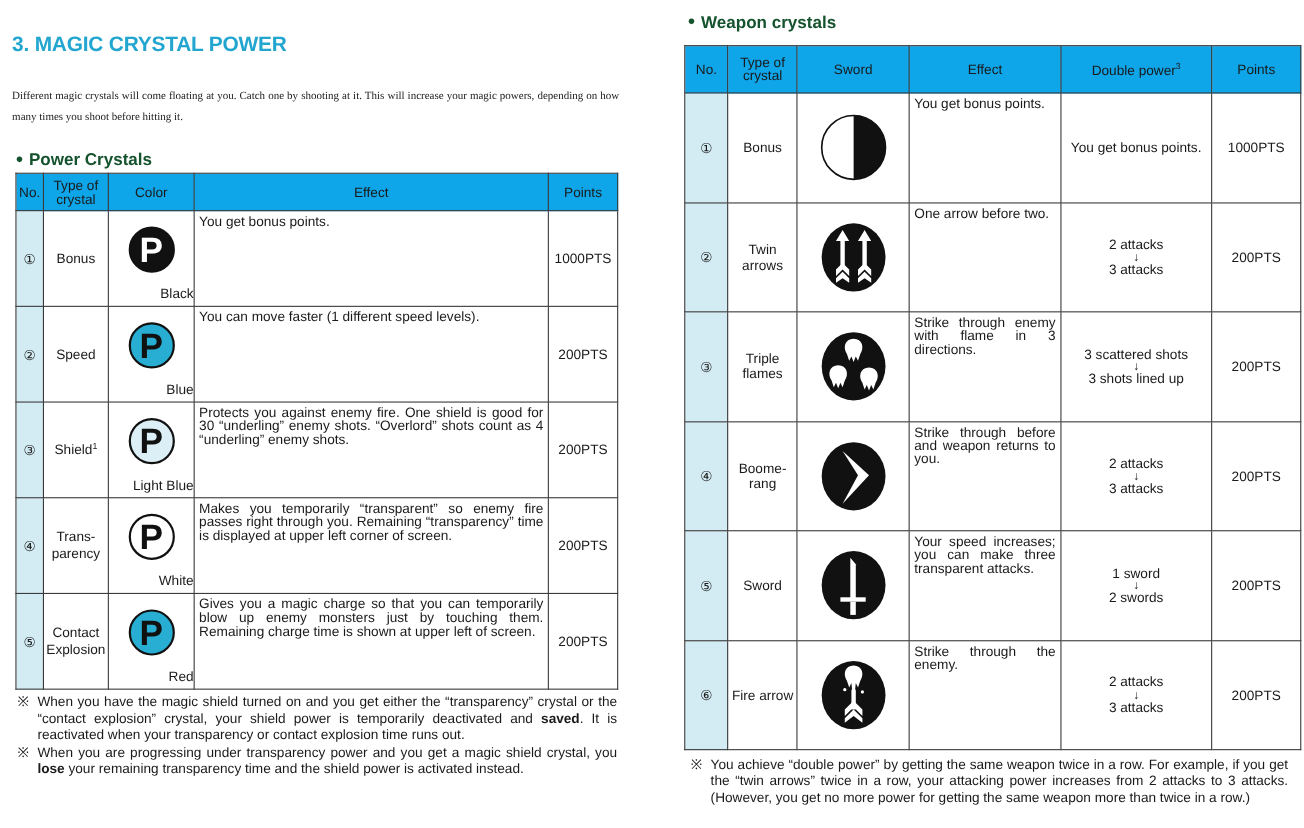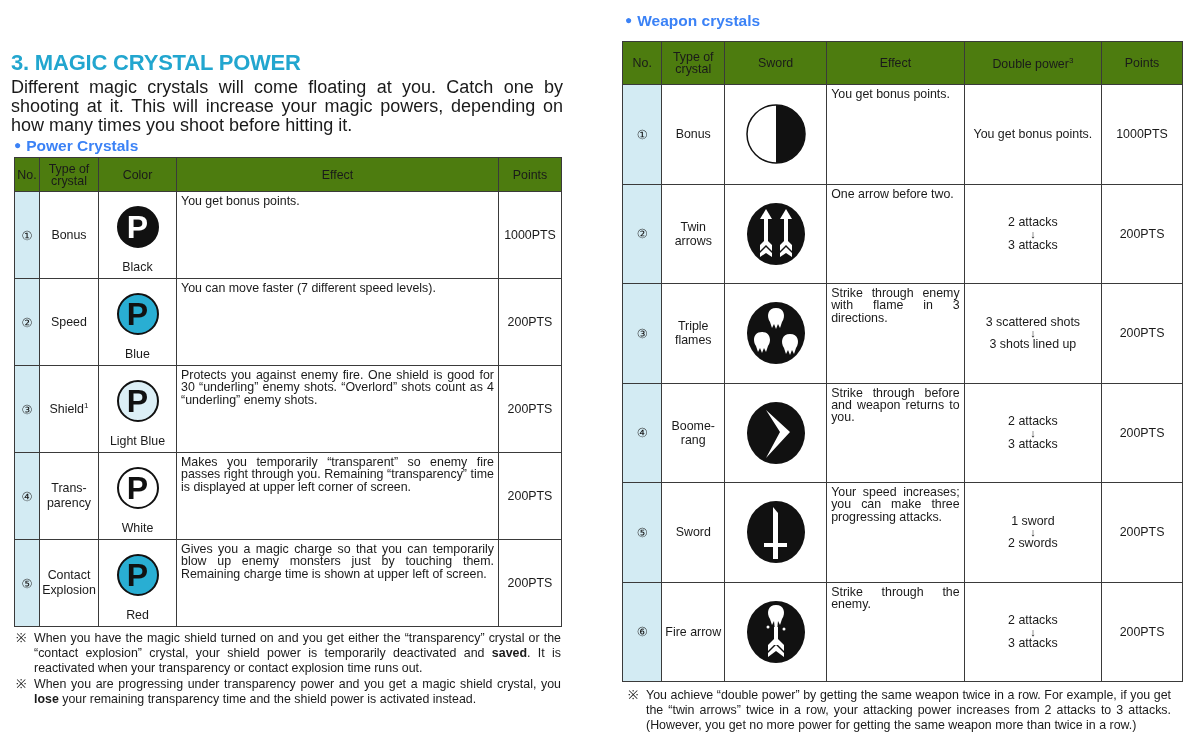--- a/index.html
+++ b/index.html
@@ -5,58 +5,58 @@
   html, body { margin: 0; padding: 0; }
   body {
     width: 1185px; height: 753px; background: #ffffff; position: relative; overflow: hidden;
     font-family: "Liberation Sans", sans-serif; color: #1a1a1a;
   }
   .page { position: absolute; top: 0; }
   #left { left: 0; width: 570px; }
   #right { left: 612px; width: 573px; }
 
   .title {
-    position: absolute; left: 11px; top: 50px; margin: 0;
-    font-size: 22px; font-weight: bold; color: #22a6cf; letter-spacing: -0.2px;
+    position: absolute; left: 11px; top: 30px; margin: 0;
+    font-size: 19px; font-weight: bold; color: #22a6cf; letter-spacing: -0.2px;
   }
   .intro {
     position: absolute; left: 11px; top: 78px; width: 552px; margin: 0;
-    font-size: 18px; line-height: 19px; text-align: justify;
+    font-size: 10px; line-height: 19px; text-align: justify; font-family: Liberation Serif, serif;
   }
   .section-head {
-    position: absolute; margin: 0; font-size: 15.5px; font-weight: bold; color: #3b82f6;
+    position: absolute; margin: 0; font-size: 15.5px; font-weight: bold; color: #14532d;
   }
   .section-head .bullet { font-size: 12px; vertical-align: 2px; margin-right: 5px; }
   #left .section-head { left: 14px; top: 137px; }
   #right .section-head { left: 13px; top: 12px; }
 
   table.crystals {
     position: absolute; border-collapse: collapse; table-layout: fixed;
     border: 1.5px solid #2a2a2a;
   }
   table.crystals th, table.crystals td {
     border: 1px solid #3a3a3a; padding: 0; font-size: 12.4px; font-weight: normal;
     text-align: center; vertical-align: middle;
   }
-  table.crystals th { background: #4d7c0f; line-height: 12px; }
+  table.crystals th { background: #0ea5e9; line-height: 12px; }
   td.no-cell { background: #d3ebf3; font-size: 13px; }
   td.effect-cell { text-align: left !important; vertical-align: top !important; padding: 3px 4px 0 4px !important; line-height: 12.4px; }
   td.justify { text-align: justify !important; }
 
   #power-table { left: 14px; top: 157px; width: 547px; }
   #power-table tr.data-row { height: 87px; }
   #power-table tr.head-row { height: 34px; }
 
   #weapon-table { left: 10px; top: 41px; width: 561px; }
   #weapon-table tr.head-row { height: 43px; }
   #weapon-table tr.data-row { height: 99.5px; }
 
   .color-cell { position: relative; }
   .color-cell .crystal-wrap { position: absolute; left: 0; right: 0; top: 14px; display: flex; justify-content: center; }
-  .color-cell .color-label { position: absolute; left: 0; right: 0; bottom: 4px; font-size: 12.4px; }
+  .color-cell .color-label { position: absolute; left: 0; right: 0; bottom: 4px; font-size: 12.4px; text-align: right; }
   .p-icon { width: 42px; height: 42px; border-radius: 50%; border: 2px solid #111; box-sizing: border-box;
     display: flex; align-items: center; justify-content: center;
     font-weight: bold; font-size: 32px; line-height: 1; font-family: "Liberation Sans", sans-serif; }
   .sym svg { width: 64px; height: 70px; display: block; margin: 0 auto; }
 
   .dp-lines { line-height: 12.5px; }
   .dp-arrow { font-size: 11px; line-height: 10px; display: block; }
   sup { font-size: 8px; }
 
   .notes { position: absolute; margin: 0; padding: 0; list-style: none; font-size: 12.4px; line-height: 15.2px; }
@@ -105,21 +105,21 @@
         </tr>
         <tr class="data-row">
           <td class="no-cell">②</td>
           <td><span>Speed</span><sup></sup></td>
           <td class="color-cell">
             <div class="crystal-wrap">
               <div class="p-icon" style="background:#29aed3;color:#111111">P</div>
             </div>
             <div class="color-label">Blue</div>
           </td>
-          <td class="effect-cell">You can move faster (7 different speed levels).</td>
+          <td class="effect-cell">You can move faster (1 different speed levels).</td>
           <td>200PTS</td>
         </tr>
         <tr class="data-row">
           <td class="no-cell">③</td>
           <td><span>Shield</span><sup>1</sup></td>
           <td class="color-cell">
             <div class="crystal-wrap">
               <div class="p-icon" style="background:#dceff6;color:#111111">P</div>
             </div>
             <div class="color-label">Light Blue</div>
@@ -258,21 +258,21 @@
           <td class="sym">
             <svg viewBox="0 0 64 70">
               <ellipse cx="32" cy="35" rx="29" ry="31" fill="#111"></ellipse>
               <g fill="#fff">
                 <path d="M29 10 L34 16 L34 48 L29 48 Z"></path>
                 <rect x="20" y="46" width="23" height="4"></rect>
                 <rect x="29" y="50" width="5" height="12"></rect>
               </g>
             </svg>
           </td>
-          <td class="effect-cell justify">Your speed increases; you can make three progressing attacks.</td>
+          <td class="effect-cell justify">Your speed increases; you can make three transparent attacks.</td>
           <td>
             <div class="dp-lines"><span>1 sword</span><span class="dp-arrow">↓</span><span>2 swords</span></div>
           </td>
           <td>200PTS</td>
         </tr>
         <tr class="data-row">
           <td class="no-cell">⑥</td>
           <td>Fire arrow</td>
           <td class="sym">
             <svg viewBox="0 0 64 70">

